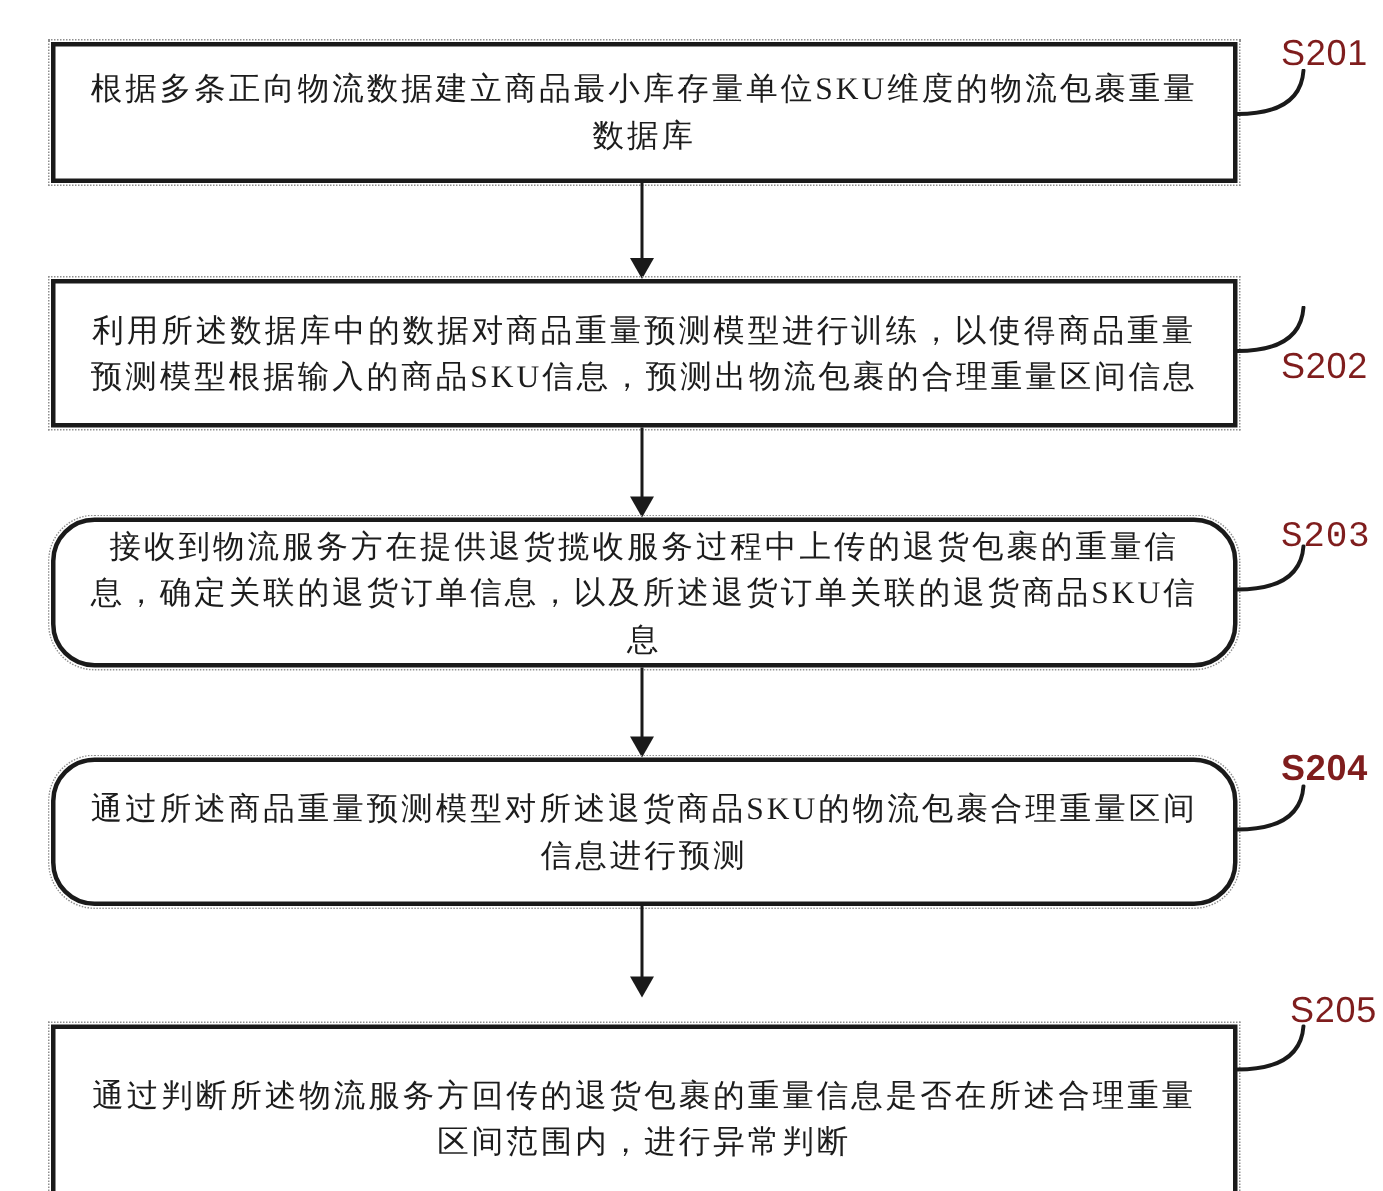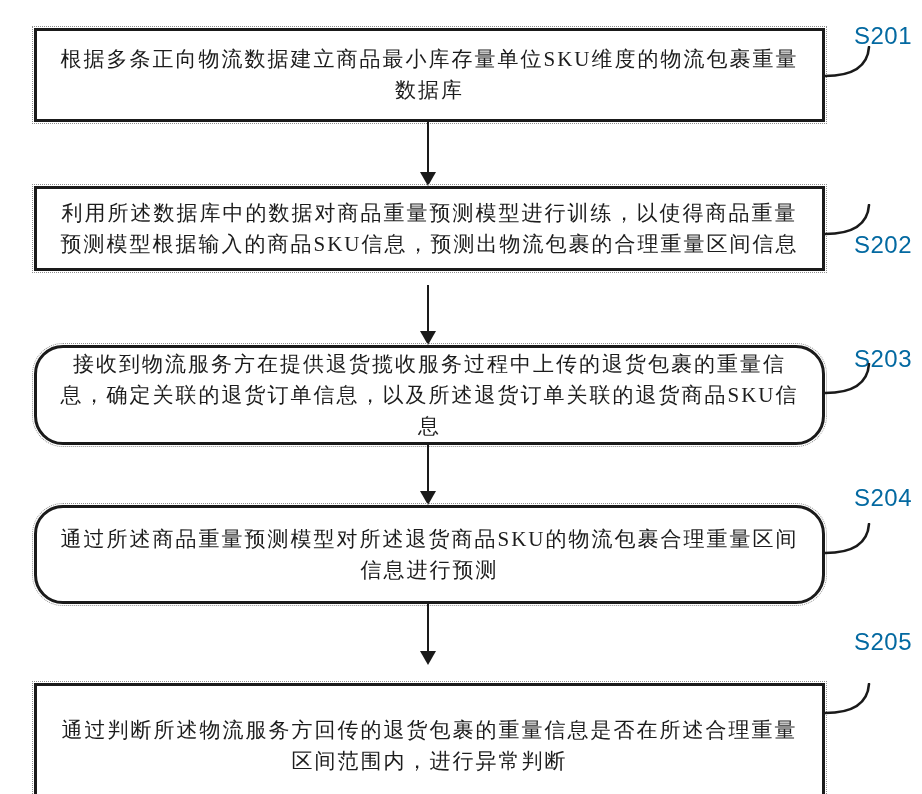--- a/index.html
+++ b/index.html
@@ -34,21 +34,21 @@
     color: #1c1c1c;
   }
   .step-label {
     position: absolute;
     left: 854px;
     width: 64px;
     font-family: "Liberation Sans", "DejaVu Sans", sans-serif;
     font-size: 24px;
     line-height: 1;
     letter-spacing: 0.5px;
-    color: #0369a1;
+    color: #7f1d1d;
   }
   .callout {
     position: absolute;
     left: 823px;
     width: 52px;
     height: 34px;
   }
   .arrow {
     position: absolute;
     left: 420px;
@@ -83,57 +83,57 @@
   </div>
   <div class="step-label" style="top:24px;">S201</div>
   <svg class="callout" style="top:46px;" viewBox="0 0 52 34">
     <path d="M 46 1 Q 44 30 2 30" fill="none" stroke="#1a1a1a" stroke-width="2.6" stroke-linecap="round"></path>
   </svg>
   <div class="arrow" style="top:122px;height:64px;">
     <div class="shaft"></div>
     <div class="head"></div>
   </div>
 
-  <div class="step-box" style="top:186px;height:85px;">
+  <div class="step-box" style="top:186px;height:99px;">
     <div class="step-text">利用所述数据库中的数据对商品重量预测模型进行训练，以使得商品重量预测模型根据输入的商品SKU信息，预测出物流包裹的合理重量区间信息</div>
   </div>
   <div class="step-label" style="top:185px;margin-top:48px;">S202</div>
   <svg class="callout" style="top:204px;" viewBox="0 0 52 34">
     <path d="M 46 1 Q 44 30 2 30" fill="none" stroke="#1a1a1a" stroke-width="2.6" stroke-linecap="round"></path>
   </svg>
   <div class="arrow" style="top:285px;height:60px;">
     <div class="shaft"></div>
     <div class="head"></div>
   </div>
 
   <div class="step-box" style="top:345px;height:100px;border-radius:29px;">
     <div class="step-text">接收到物流服务方在提供退货揽收服务过程中上传的退货包裹的重量信息，确定关联的退货订单信息，以及所述退货订单关联的退货商品SKU信息</div>
   </div>
-  <div class="step-label" style="top:347px;">S203</div>
+  <div class="step-label" style="top:347px;font-family:Liberation Mono, monospace;">S203</div>
   <svg class="callout" style="top:363px;" viewBox="0 0 52 34">
     <path d="M 46 1 Q 44 30 2 30" fill="none" stroke="#1a1a1a" stroke-width="2.6" stroke-linecap="round"></path>
   </svg>
   <div class="arrow" style="top:445px;height:60px;">
     <div class="shaft"></div>
     <div class="head"></div>
   </div>
 
   <div class="step-box" style="top:505px;height:99px;border-radius:29px;">
     <div class="step-text">通过所述商品重量预测模型对所述退货商品SKU的物流包裹合理重量区间信息进行预测</div>
   </div>
-  <div class="step-label" style="top:486px;">S204</div>
+  <div class="step-label" style="top:501px;font-weight:bold;">S204</div>
   <svg class="callout" style="top:523px;" viewBox="0 0 52 34">
     <path d="M 46 1 Q 44 30 2 30" fill="none" stroke="#1a1a1a" stroke-width="2.6" stroke-linecap="round"></path>
   </svg>
   <div class="arrow" style="top:604px;height:61px;">
     <div class="shaft"></div>
     <div class="head"></div>
   </div>
 
   <div class="step-box" style="top:683px;height:125px;">
     <div class="step-text">通过判断所述物流服务方回传的退货包裹的重量信息是否在所述合理重量区间范围内，进行异常判断</div>
   </div>
-  <div class="step-label" style="top:630px;">S205</div>
+  <div class="step-label" style="top:662px;text-align:right;">S205</div>
   <svg class="callout" style="top:683px;" viewBox="0 0 52 34">
     <path d="M 46 1 Q 44 30 2 30" fill="none" stroke="#1a1a1a" stroke-width="2.6" stroke-linecap="round"></path>
   </svg>
 
 </div>
 
 </body></html>

